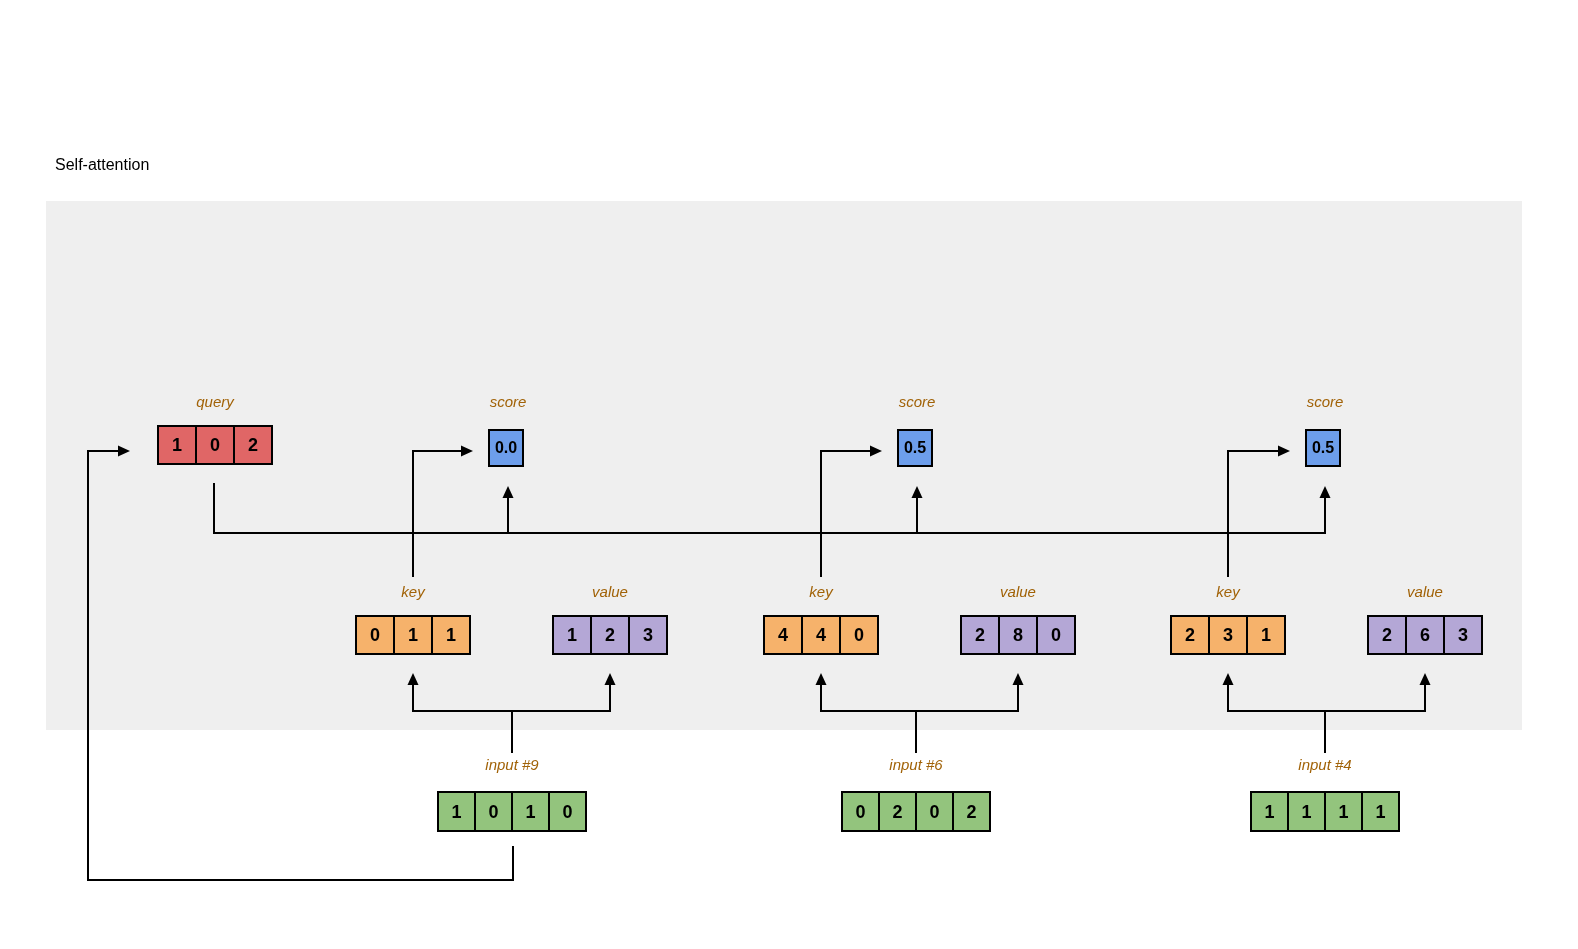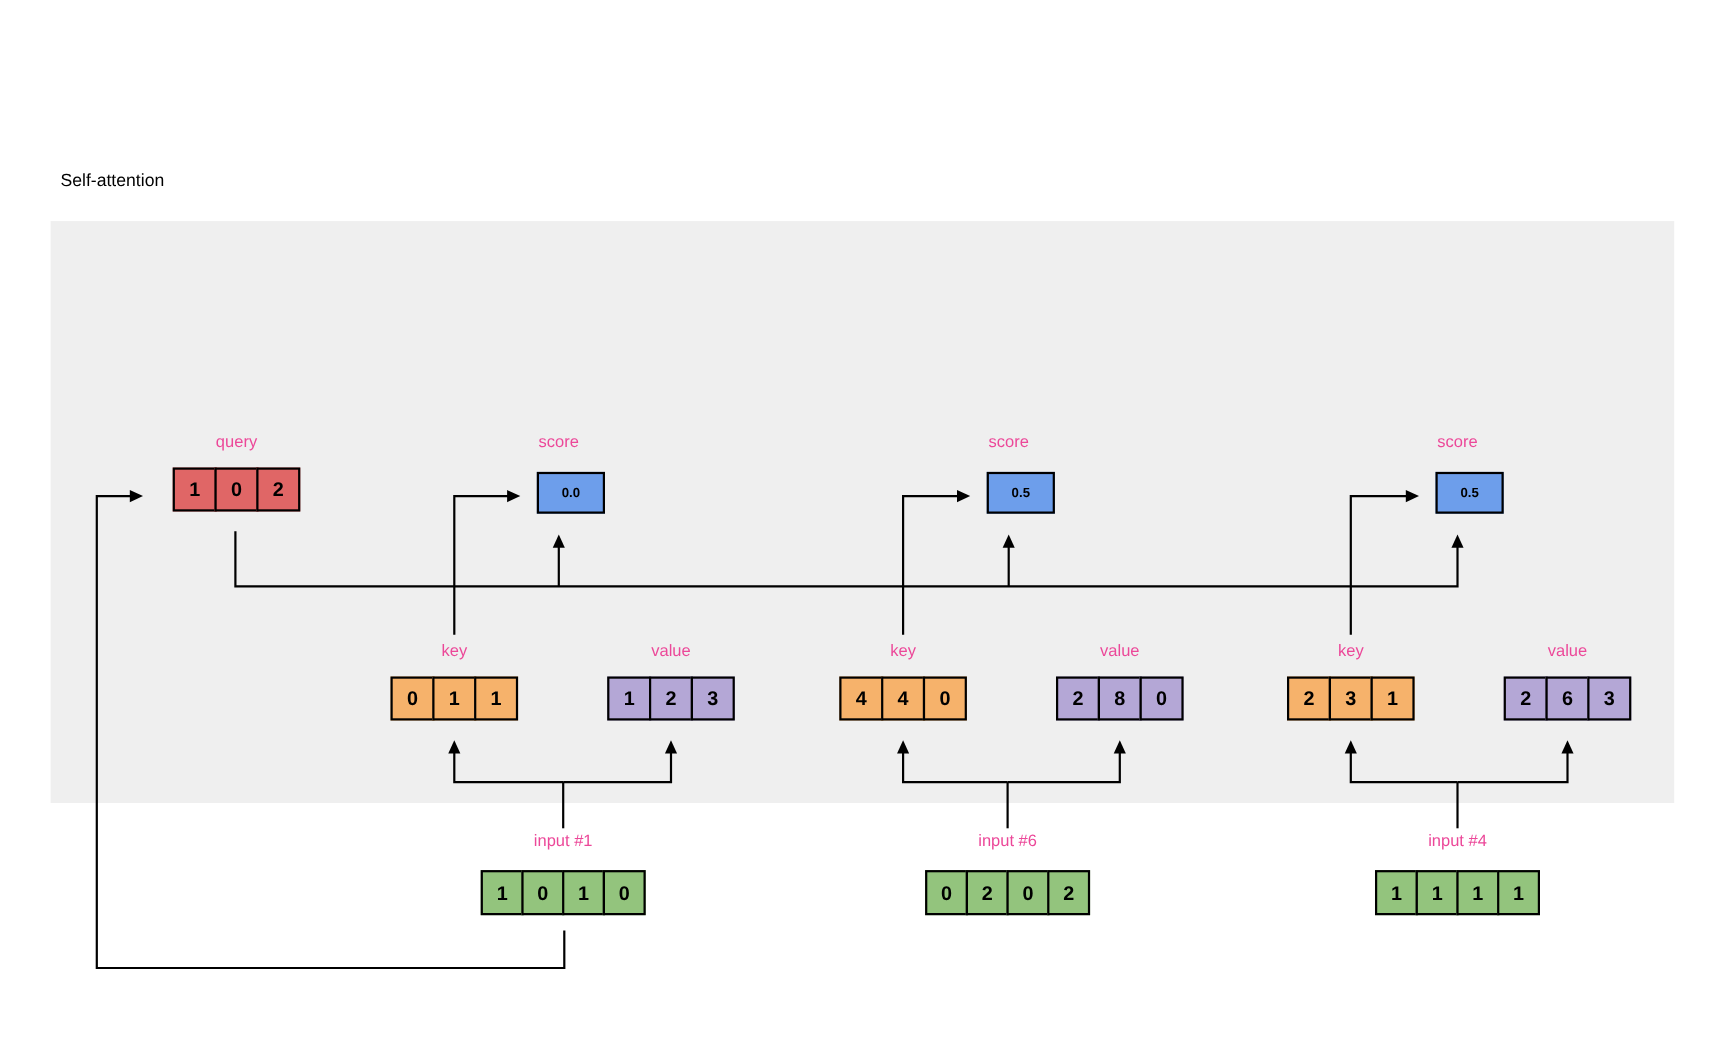--- a/index.html
+++ b/index.html
@@ -30,26 +30,26 @@
     display:flex;align-items:center;justify-content:center;
     font-weight:bold;font-size:18px;line-height:1;
   }
   .cell + .cell{margin-left:-2px;}
   .icell{width:39px;height:41px;}
   .q{background:var(--c-query);}
   .k{background:var(--c-key);}
   .v{background:var(--c-value);}
   .i{background:var(--c-input);}
   .scorebox{
-    position:absolute;width:62px;height:38px;border:2px solid #000;box-sizing:border-box;
+    position:absolute;width:36px;height:38px;border:2px solid #000;box-sizing:border-box;
     background:var(--c-score);display:flex;align-items:center;justify-content:center;
-    font-weight:bold;font-size:12px;
+    font-weight:bold;font-size:16px;
   }
   .lbl{
-    position:absolute;font-size:15px;text-align:center;color:#ec4899;white-space:nowrap;
+    position:absolute;font-size:15px;text-align:center;color:#a16207;white-space:nowrap;font-style:italic;
   }
 </style>
 </head>
 <body>
 
 <div class="stage">
 
   <div class="title">Self-attention</div>
   <div class="panel"></div>
 
@@ -134,21 +134,21 @@
     <span class="cell k">3</span>
     <span class="cell k">1</span>
   </div>
   <div class="lbl" style="left:1367px;top:583px;width:116px">value</div>
   <div class="vec" style="left:1367px;top:615px">
     <span class="cell v">2</span>
     <span class="cell v">6</span>
     <span class="cell v">3</span>
   </div>
 
-  <div class="lbl" style="left:437px;top:756px;width:150px">input #1</div>
+  <div class="lbl" style="left:437px;top:756px;width:150px">input #9</div>
   <div class="vec" style="left:437px;top:791px">
     <span class="cell icell i">1</span>
     <span class="cell icell i">0</span>
     <span class="cell icell i">1</span>
     <span class="cell icell i">0</span>
   </div>
 
   <div class="lbl" style="left:841px;top:756px;width:150px">input #6</div>
   <div class="vec" style="left:841px;top:791px">
     <span class="cell icell i">0</span>

